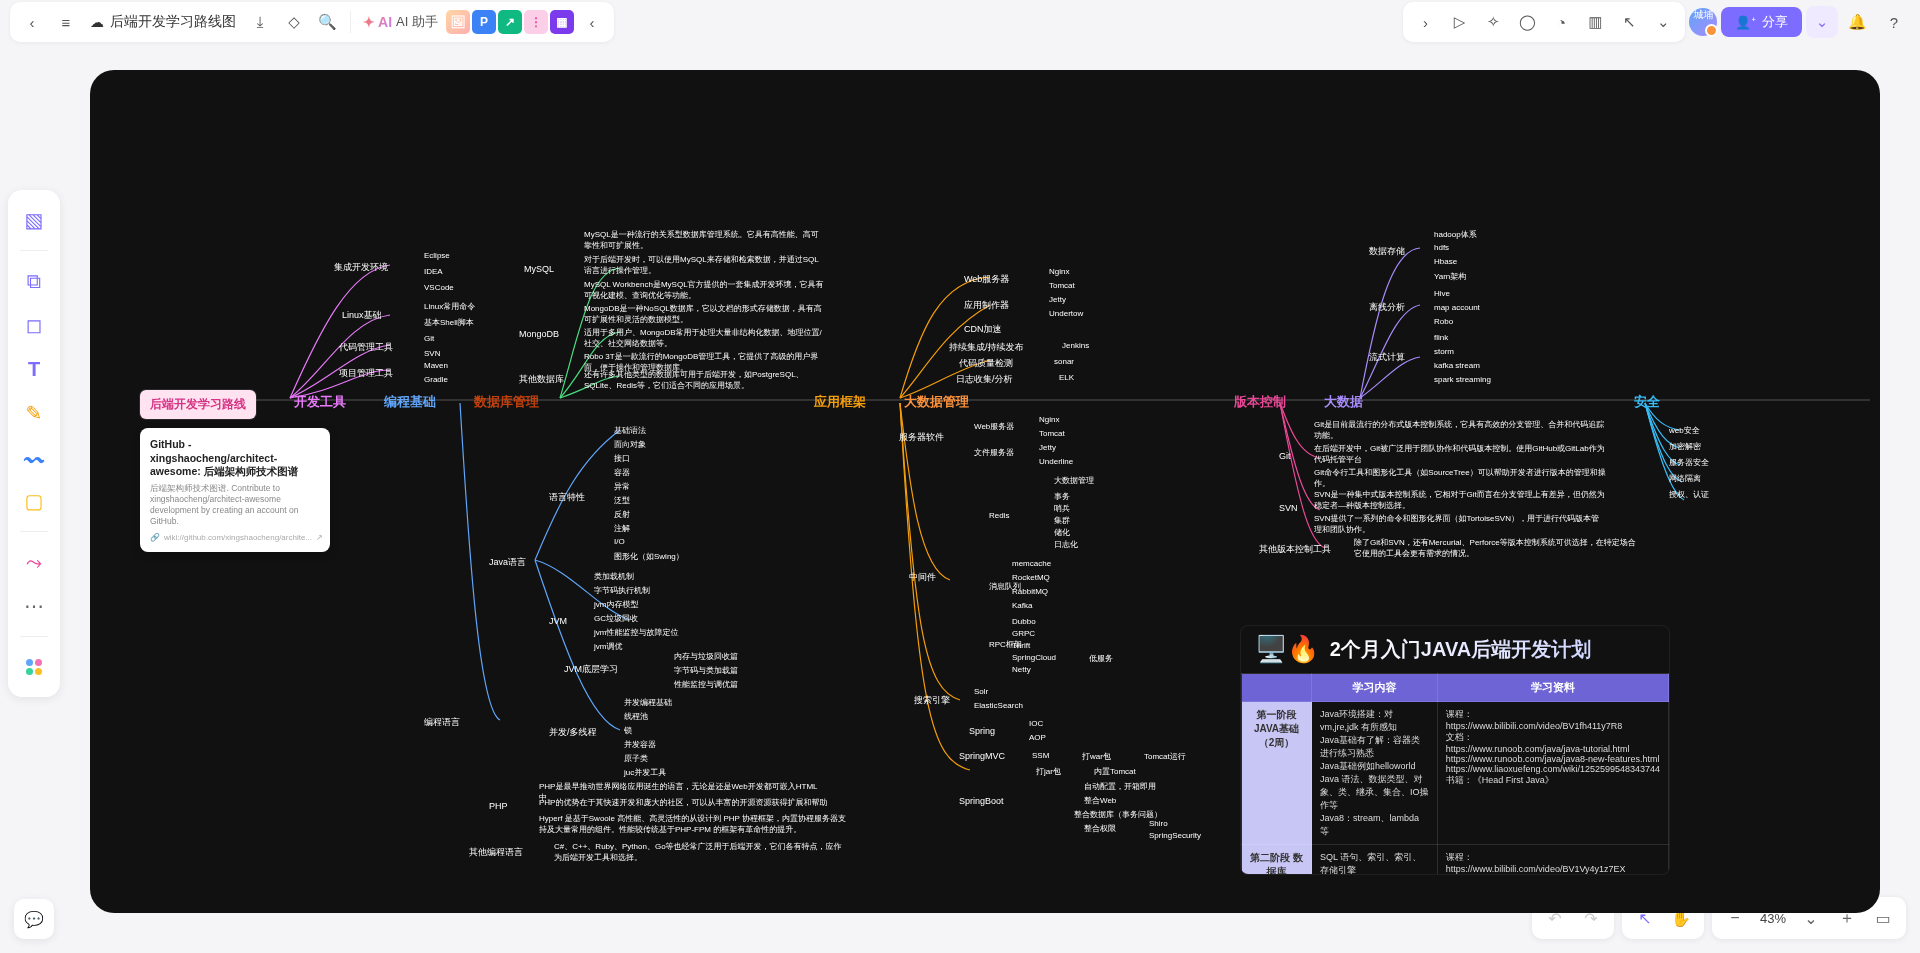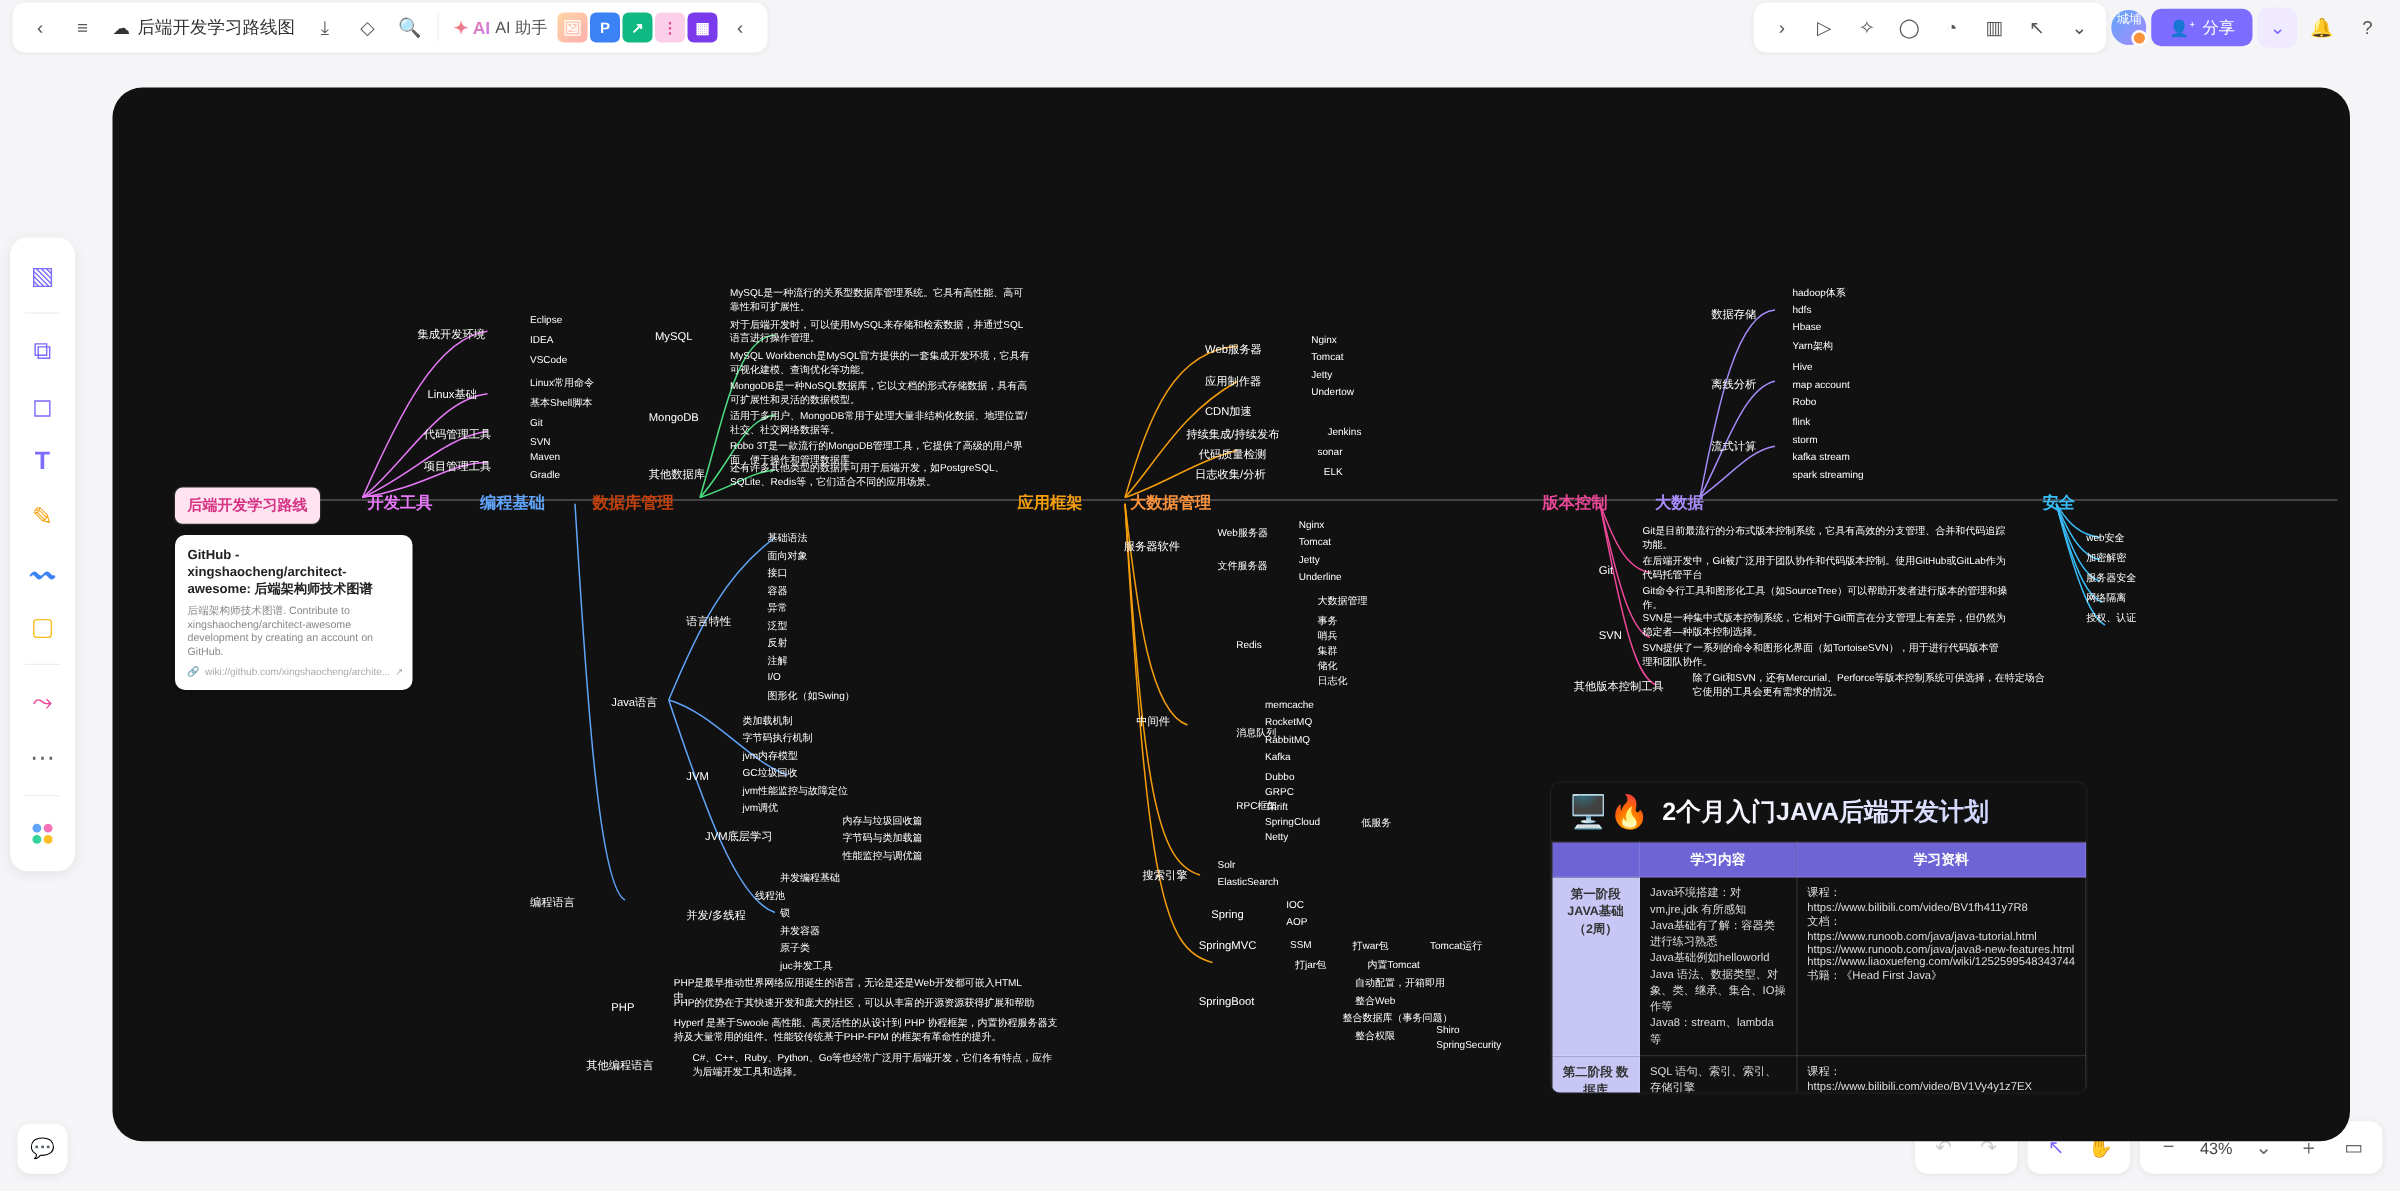--- a/index.html
+++ b/index.html
@@ -367,21 +367,21 @@
     <div class="node tiny" style="left:500px;top:556px">jvm性能监控与故障定位</div>
     <div class="node tiny" style="left:500px;top:570px">jvm调优</div>
 
     <div class="node" style="left:470px;top:592px">JVM底层学习</div>
     <div class="node tiny" style="left:580px;top:580px">内存与垃圾回收篇</div>
     <div class="node tiny" style="left:580px;top:594px">字节码与类加载篇</div>
     <div class="node tiny" style="left:580px;top:608px">性能监控与调优篇</div>
 
     <div class="node" style="left:455px;top:655px">并发/多线程</div>
     <div class="node tiny" style="left:530px;top:626px">并发编程基础</div>
-    <div class="node tiny" style="left:510px;top:640px">线程池</div>
+    <div class="node tiny" style="left:530px;top:640px">线程池</div>
     <div class="node tiny" style="left:530px;top:654px">锁</div>
     <div class="node tiny" style="left:530px;top:668px">并发容器</div>
     <div class="node tiny" style="left:530px;top:682px">原子类</div>
     <div class="node tiny" style="left:530px;top:696px">juc并发工具</div>
 
     <div class="node" style="left:395px;top:730px">PHP</div>
     <div class="node tiny" style="left:445px;top:710px;white-space:normal;width:300px">PHP是最早推动世界网络应用诞生的语言，无论是还是Web开发都可嵌入HTML中。</div>
     <div class="node tiny" style="left:445px;top:726px;white-space:normal;width:300px">PHP的优势在于其快速开发和庞大的社区，可以从丰富的开源资源获得扩展和帮助</div>
     <div class="node tiny" style="left:445px;top:742px;white-space:normal;width:320px">Hyperf 是基于Swoole 高性能、高灵活性的从设计到 PHP 协程框架，内置协程服务器支持及大量常用的组件。性能较传统基于PHP-FPM 的框架有革命性的提升。</div>
     <div class="node" style="left:375px;top:775px">其他编程语言</div>

